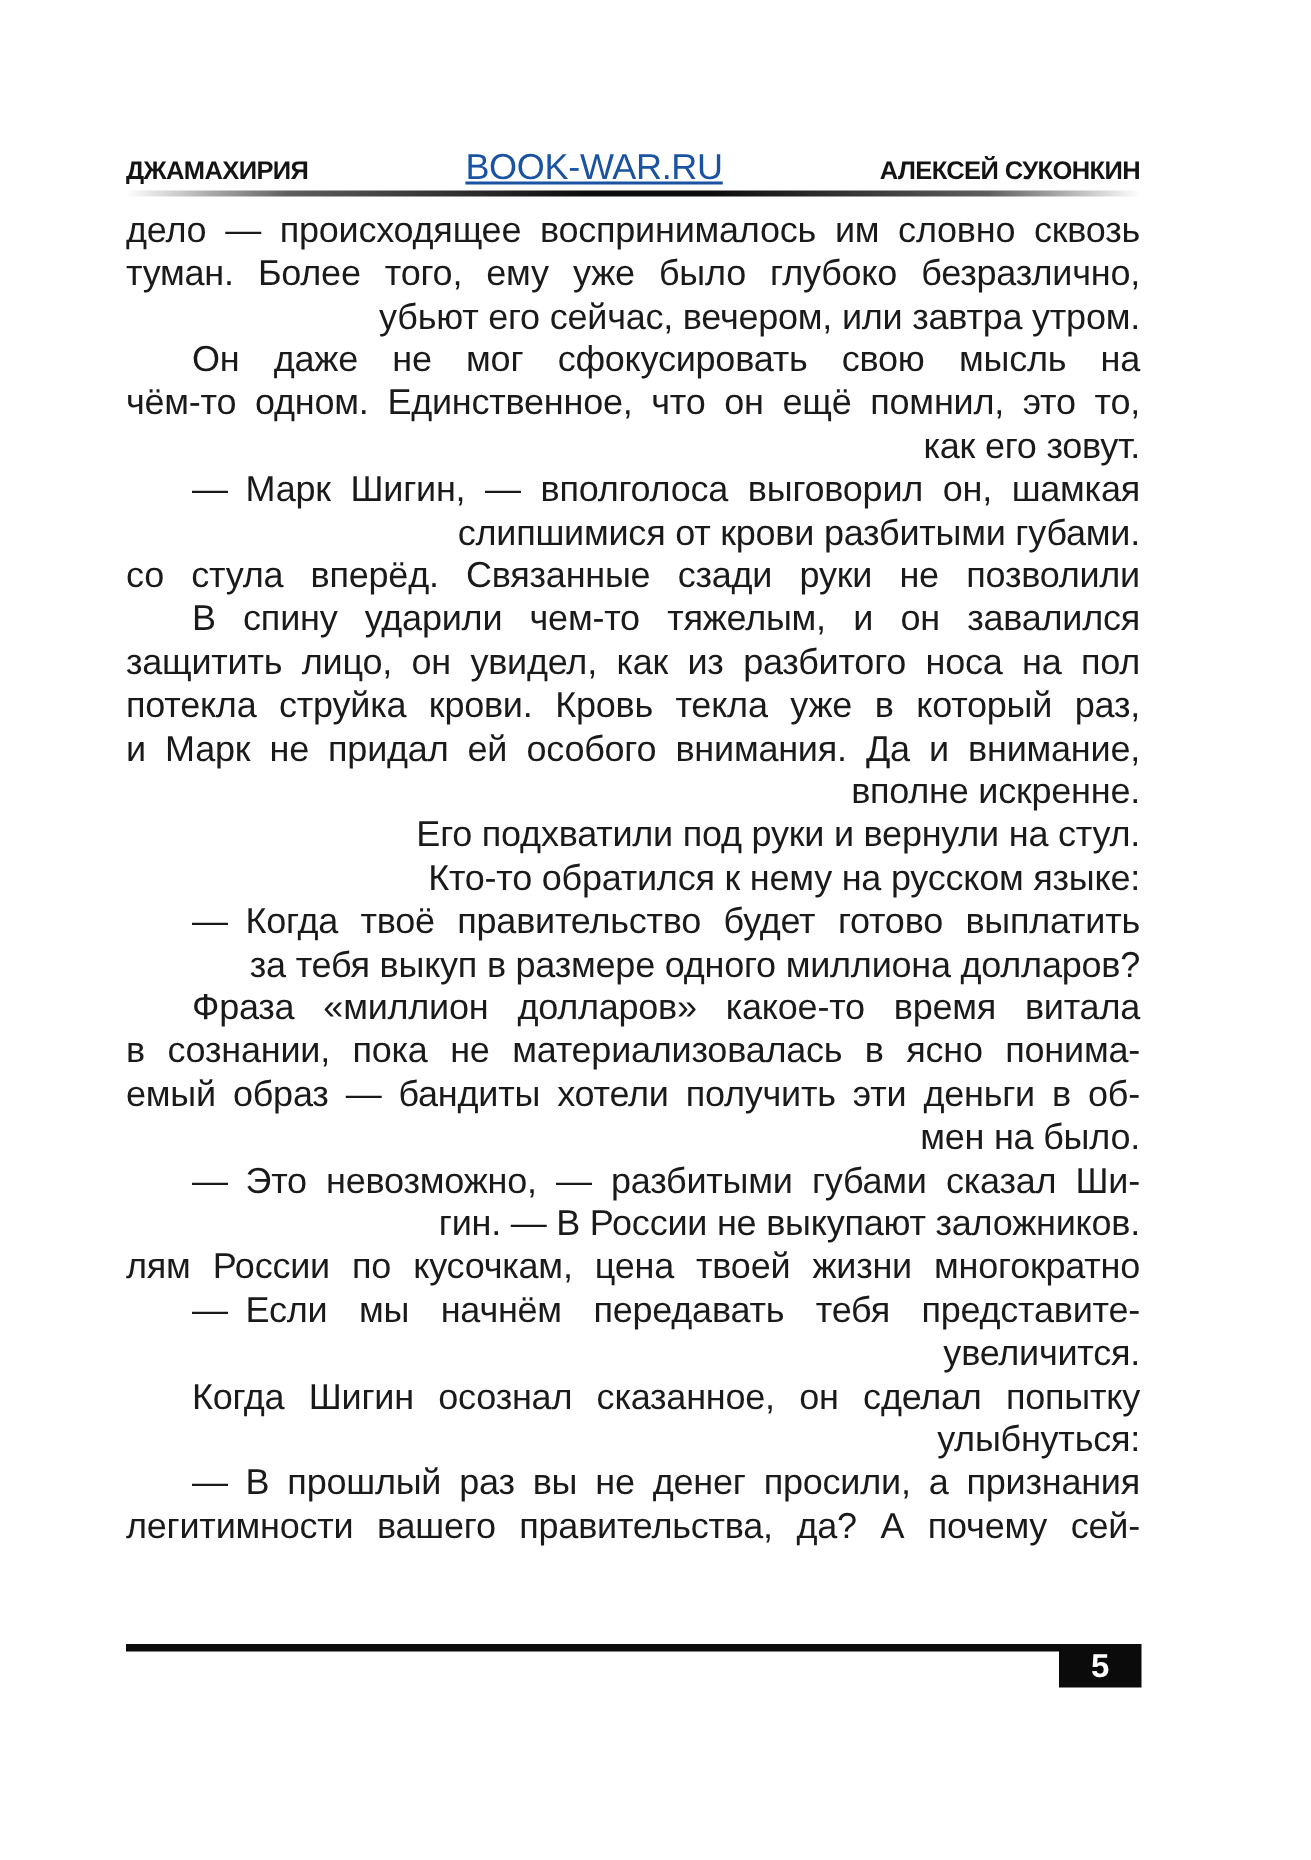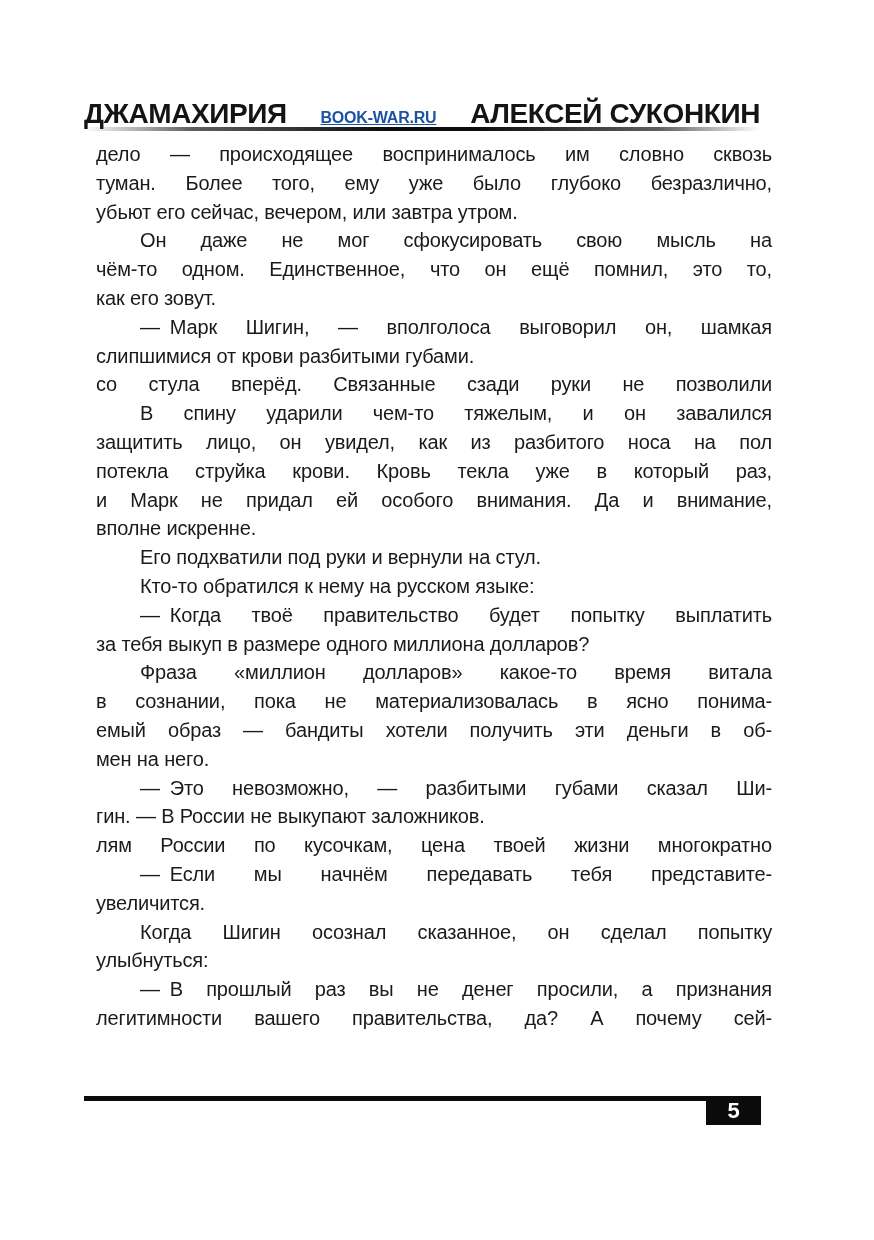--- a/index.html
+++ b/index.html
@@ -11,43 +11,43 @@
     overflow:hidden;
   }
   .page{position:absolute;inset:0;background:#ffffff;}
 
   
   .header-row{
     position:absolute;left:84px;top:98px;width:676px;
     display:flex;justify-content:space-between;align-items:baseline;
   }
   .h-title,.h-author{
-    font-weight:bold;font-size:28px;letter-spacing:-0.4px;color:#141414;
+    font-weight:bold;font-size:17px;letter-spacing:-0.4px;color:#141414;
     white-space:nowrap;
   }
   .h-link{
-    font-weight:bold;font-size:16px;letter-spacing:-0.2px;
+    font-weight:normal;font-size:24px;letter-spacing:-0.2px;
     text-decoration:underline;white-space:nowrap;cursor:pointer;
   }
   .header-rule{
     position:absolute;left:84px;top:127px;width:676px;height:4px;
     background:linear-gradient(to right,
       rgba(30,30,30,0) 0%, rgba(40,40,40,.75) 16%,
       #0d0d0d 45%, #0d0d0d 58%,
       rgba(40,40,40,.75) 85%, rgba(30,30,30,0) 100%);
   }
 
   
   .body-text{
-    position:absolute;left:96px;top:140px;width:676px;
-    font-size:20px;line-height:28.8px;letter-spacing:-0.15px;
+    position:absolute;left:84px;top:140px;width:676px;
+    font-size:24px;line-height:28.8px;letter-spacing:-0.15px;
     color:#1a1a1a;
   }
   .para{margin:0;}
-  .line{min-height:28.8px;text-align:left;}
+  .line{min-height:28.8px;text-align:right;}
   .line.j{text-align:justify;text-align-last:justify;}
   .line.ind{text-indent:44px;}
 
   
   .footer-rule{
     position:absolute;left:84px;top:1096px;width:622px;height:5px;
     background:#0b0b0b;
   }
   .page-badge{
     position:absolute;left:706px;top:1096px;width:55px;height:29px;
@@ -94,28 +94,28 @@
       <div class="para">
         <div class="line">вполне искренне.</div>
       </div>
       <div class="para">
         <div class="line ind">Его подхватили под руки и вернули на стул.</div>
       </div>
       <div class="para">
         <div class="line ind">Кто-то обратился к нему на русском языке:</div>
       </div>
       <div class="para">
-        <div class="line j ind">— Когда твоё правительство будет попытку выплатить</div>
+        <div class="line j ind">— Когда твоё правительство будет готово выплатить</div>
         <div class="line">за тебя выкуп в размере одного миллиона долларов?</div>
       </div>
       <div class="para">
         <div class="line j ind">Фраза «миллион долларов» какое-то время витала</div>
         <div class="line j">в сознании, пока не материализовалась в ясно понима-</div>
         <div class="line j">емый образ — бандиты хотели получить эти деньги в об-</div>
-        <div class="line">мен на него.</div>
+        <div class="line">мен на было.</div>
       </div>
       <div class="para">
         <div class="line j ind">— Это невозможно, — разбитыми губами сказал Ши-</div>
         <div class="line">гин. — В России не выкупают заложников.</div>
       </div>
       <div class="para">
         <div class="line j">лям России по кусочкам, цена твоей жизни многократно</div>
         <div class="line j ind">— Если мы начнём передавать тебя представите-</div>
         <div class="line">увеличится.</div>
       </div>

